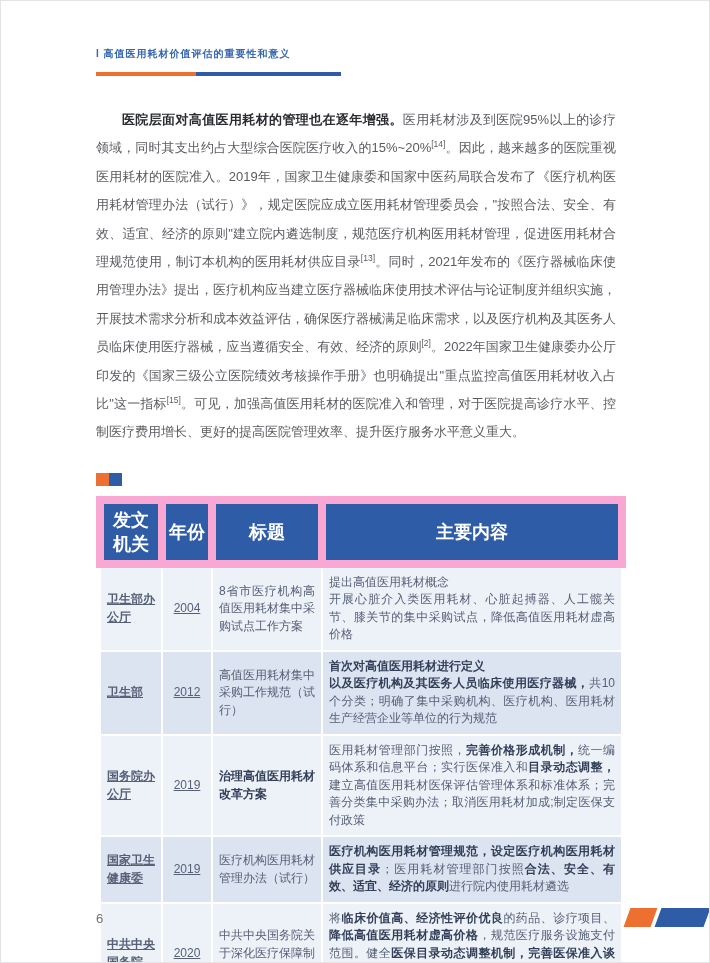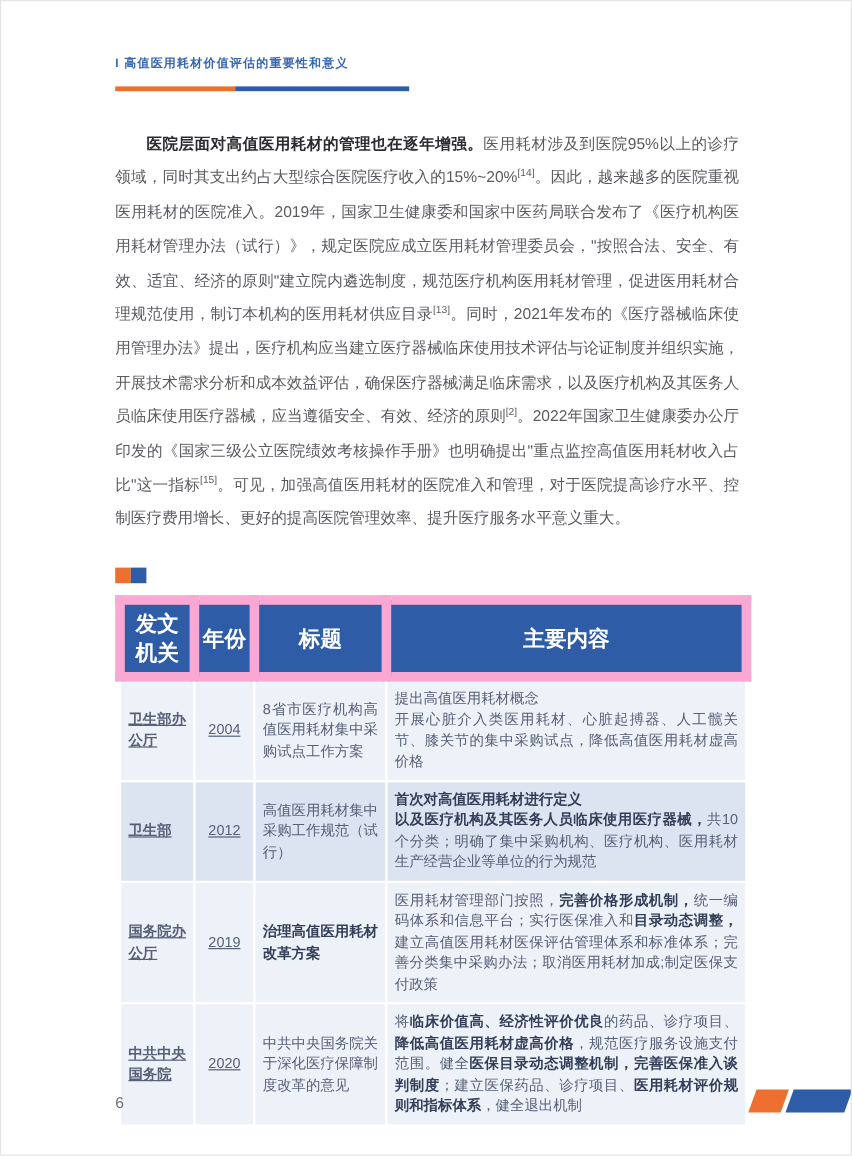--- a/index.html
+++ b/index.html
@@ -115,20 +115,26 @@
         <td class="cell-year">2012</td>
         <td class="cell-title"><span>高值医用耗材集中采购工作规范（试行）</span></td>
         <td class="cell-content"><span class="b">首次对高值医用耗材进行定义</span><br><span class="b">以及医疗机构及其医务人员临床使用医疗器械，</span><span>共10个分类；明确了集中采购机构、医疗机构、医用耗材生产经营企业等单位的行为规范</span></td>
       </tr>
       <tr class="row-light">
         <td class="cell-agency">国务院办公厅</td>
         <td class="cell-year">2019</td>
         <td class="cell-title"><span class="b">治理高值医用耗材改革方案</span></td>
         <td class="cell-content"><span>医用耗材管理部门按照，</span><span class="b">完善价格形成机制，</span><span>统一编码体系和信息平台；实行医保准入和</span><span class="b">目录动态调整，</span><span>建立高值医用耗材医保评估管理体系和标准体系；完善分类集中采购办法；取消医用耗材加成;制定医保支付政策</span></td>
       </tr>
+      <tr class="row-dark">
+        <td class="cell-agency">国家卫生健康委</td>
+        <td class="cell-year">2019</td>
+        <td class="cell-title"><span>医疗机构医用耗材管理办法（试行）</span></td>
+        <td class="cell-content"><span class="b">医疗机构医用耗材管理规范，设定医疗机构医用耗材供应目录</span><span>；医用耗材管理部门按照</span><span class="b">合法、安全、有效、适宜、经济的原则</span><span>进行院内使用耗材遴选</span></td>
+      </tr>
       <tr class="row-light">
         <td class="cell-agency">中共中央国务院</td>
         <td class="cell-year">2020</td>
         <td class="cell-title"><span>中共中央国务院关于深化医疗保障制度改革的意见</span></td>
         <td class="cell-content"><span>将</span><span class="b">临床价值高、经济性评价优良</span><span>的药品、诊疗项目、</span><span class="b">降低高值医用耗材虚高价格</span><span>，规范医疗服务设施支付范围。健全</span><span class="b">医保目录动态调整机制，完善医保准入谈判制度</span><span>；建立医保药品、诊疗项目、</span><span class="b">医用耗材评价规则和指标体系</span><span>，健全退出机制</span></td>
       </tr>
     </tbody>
   </table>
 
   <span class="page-number">6</span>

